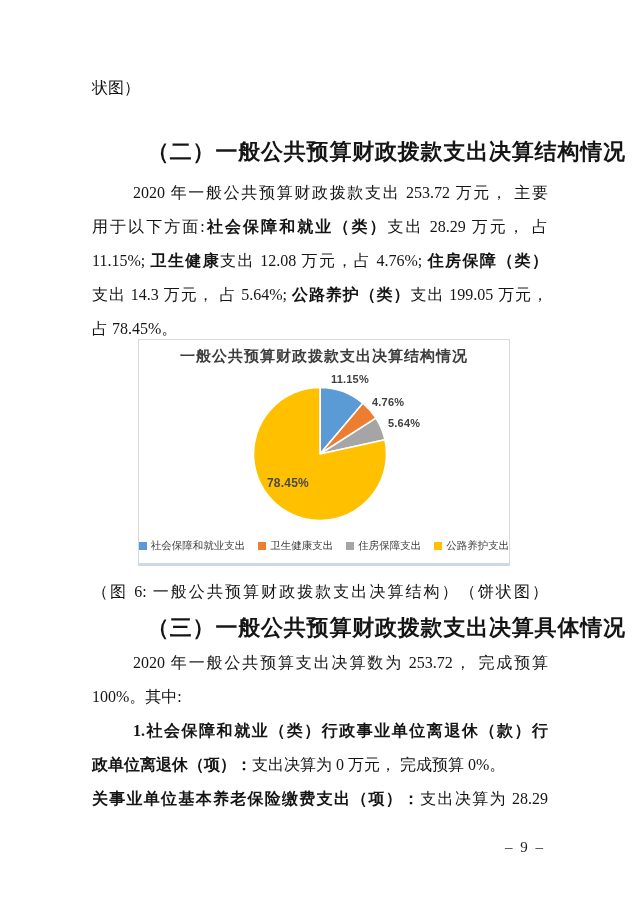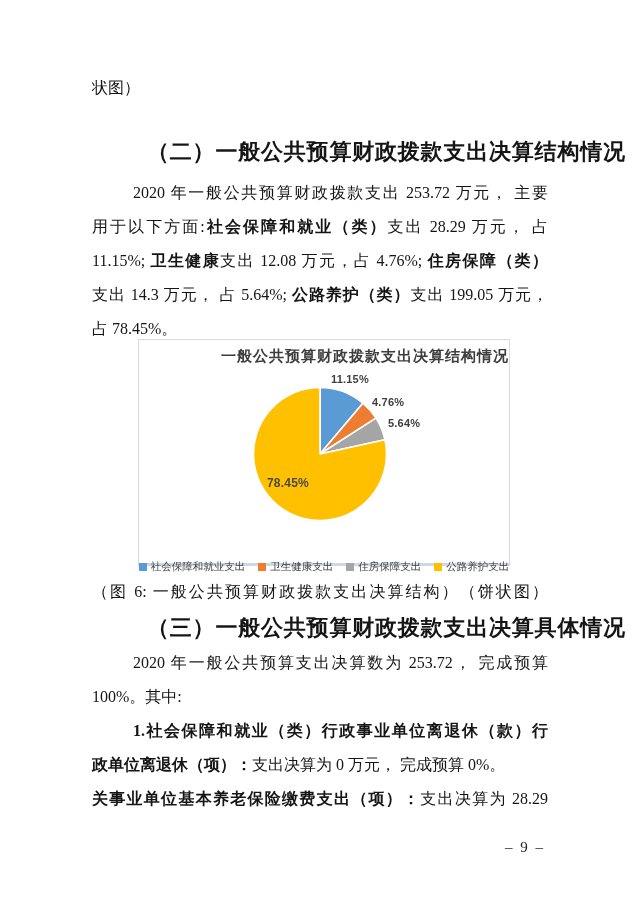--- a/index.html
+++ b/index.html
@@ -43,34 +43,34 @@
   .chart {
     position: absolute; left: 138px; top: 339px;
     width: 370px; height: 223px;
     background: #ffffff;
     border: 1px solid #d9d9d9;
     border-bottom: 3px solid #ccd8ea;
     font-family: "Liberation Sans", sans-serif;
   }
   .ctitle {
     position: absolute; top: 7px; left: 0; width: 100%;
-    text-align: right; font-size: 15px; font-weight: bold;
+    text-align: center; font-size: 15px; font-weight: bold;
     color: #3d3d3d; letter-spacing: 1px;
   }
   #pie-svg { position: absolute; left: 0; top: 0; }
   .plabel {
     position: absolute; font-size: 11px; font-weight: bold;
     color: #404040; letter-spacing: 0.2px;
   }
   .p0 { left: 192px; top: 33px; }
   .p1 { left: 233px; top: 56px; }
   .p2 { left: 249px; top: 77px; }
   .p3 { left: 128px; top: 136px; font-size: 12px; color: #4a4a4a; }
   .legend {
-    position: absolute; left: 0; top: 220px; width: 100%;
+    position: absolute; left: 0; top: 199px; width: 100%;
     display: flex; justify-content: center; align-items: center;
     gap: 13px; font-size: 10.5px; color: #404040;
   }
   .litem { display: flex; align-items: center; gap: 4px; white-space: nowrap; }
   .sw { width: 8px; height: 8px; display: inline-block; flex: 0 0 auto; }
 </style>
 </head>
 <body>
 
 <div class="page">

